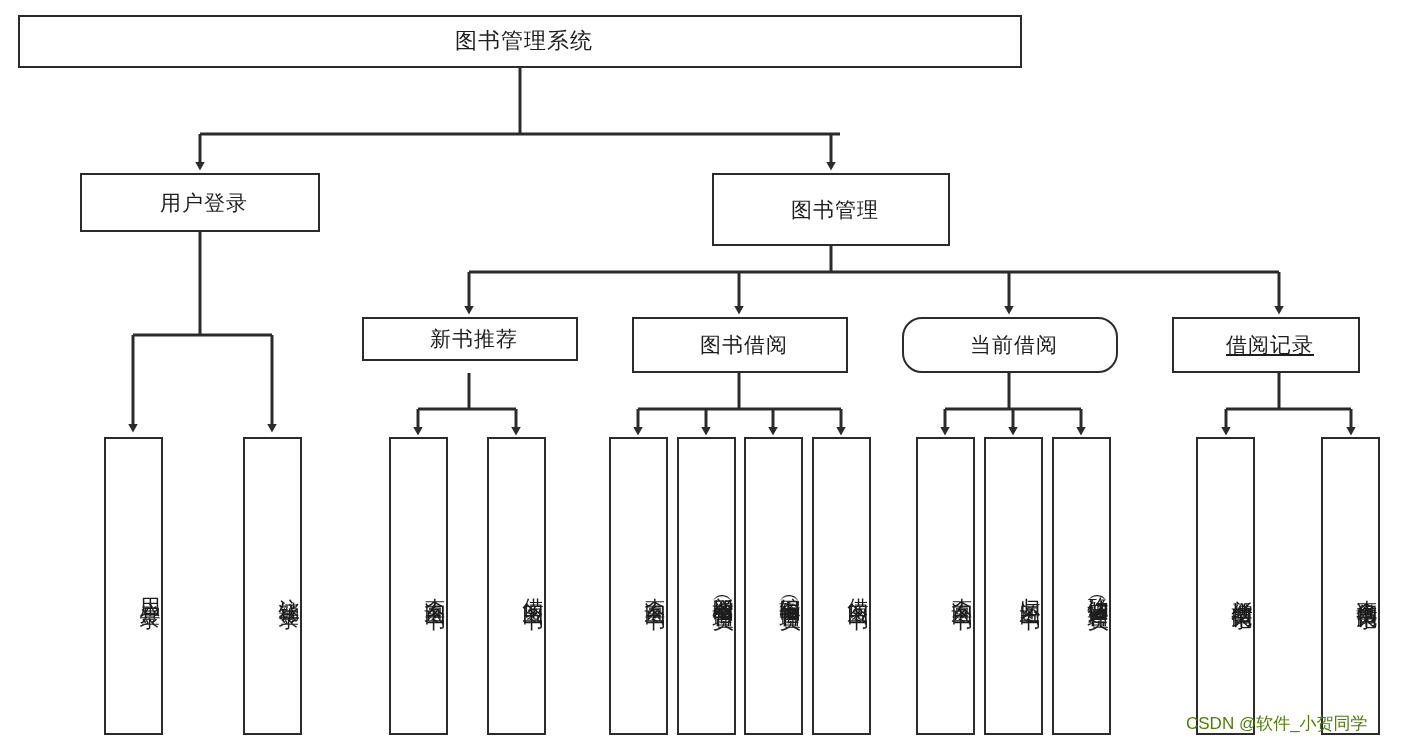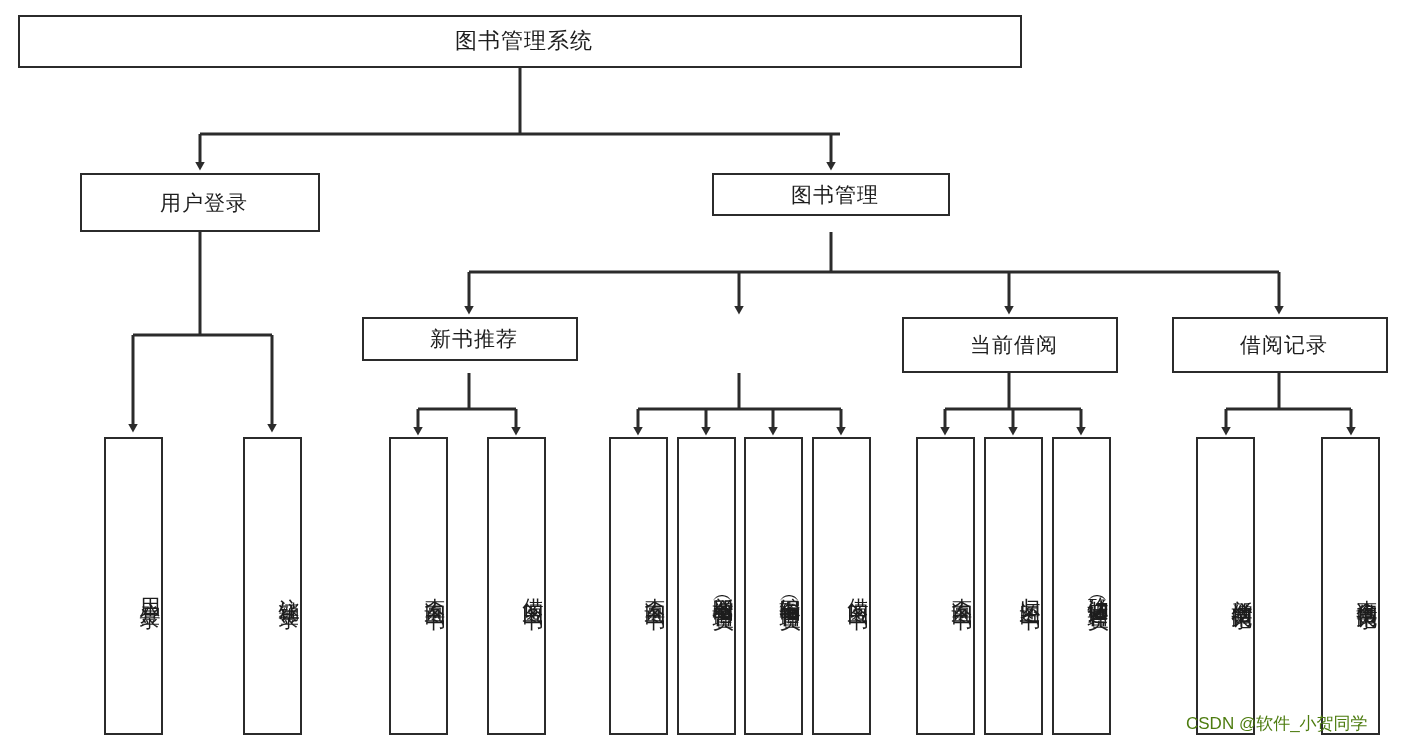--- a/index.html
+++ b/index.html
@@ -120,25 +120,26 @@
       <path d="M1279,373 L1279,409"></path>
       <path d="M1226,409 L1351,409"></path>
       <path d="M1226,409 L1226,427" marker-end="url(#arrow)"></path>
       <path d="M1351,409 L1351,427" marker-end="url(#arrow)"></path>
     </g>
   </svg>
 
   <div class="node horiz root" style="left:18px; top:15px; width:1004px; height:53px;">图书管理系统</div>
 
   <div class="node horiz" style="left:80px; top:173px; width:240px; height:59px;">用户登录</div>
-  <div class="node horiz" style="left:712px; top:173px; width:238px; height:43px;">图书管理</div>
+  <div class="node horiz" style="left:712px; top:173px; width:238px; height:73px;">图书管理</div>
 
   <div class="node horiz" style="left:362px; top:317px; width:216px; height:44px;">新书推荐</div>
-  <div class="node horiz" style="left:902px; top:317px; width:216px; height:56px;">当前借阅</div>
-  <div class="node horiz" style="left:1172px; top:317px; width:216px; height:56px;">借阅记录</div>
+  <div class="node horiz" style="left:632px; top:317px; width:216px; height:56px;">图书借阅</div>
+  <div class="node horiz" style="left:902px; top:317px; width:216px; height:56px;border-radius:20px;">当前借阅</div>
+  <div class="node horiz" style="left:1172px; top:317px; width:188px; height:56px;text-decoration:underline;">借阅记录</div>
 
   <div class="node vert" style="left:104px; top:437px; width:59px; height:298px;">用户登录</div>
   <div class="node vert" style="left:243px; top:437px; width:59px; height:298px;">注销登录</div>
 
   <div class="node vert" style="left:389px; top:437px; width:59px; height:298px;">查询图书</div>
   <div class="node vert" style="left:487px; top:437px; width:59px; height:298px;">借阅图书</div>
 
   <div class="node vert" style="left:609px; top:437px; width:59px; height:298px;">查询图书</div>
   <div class="node vert tall-text" style="left:677px; top:437px; width:59px; height:298px;">新增图书（管理员）</div>
   <div class="node vert tall-text" style="left:744px; top:437px; width:59px; height:298px;">编辑图书（管理员）</div>

